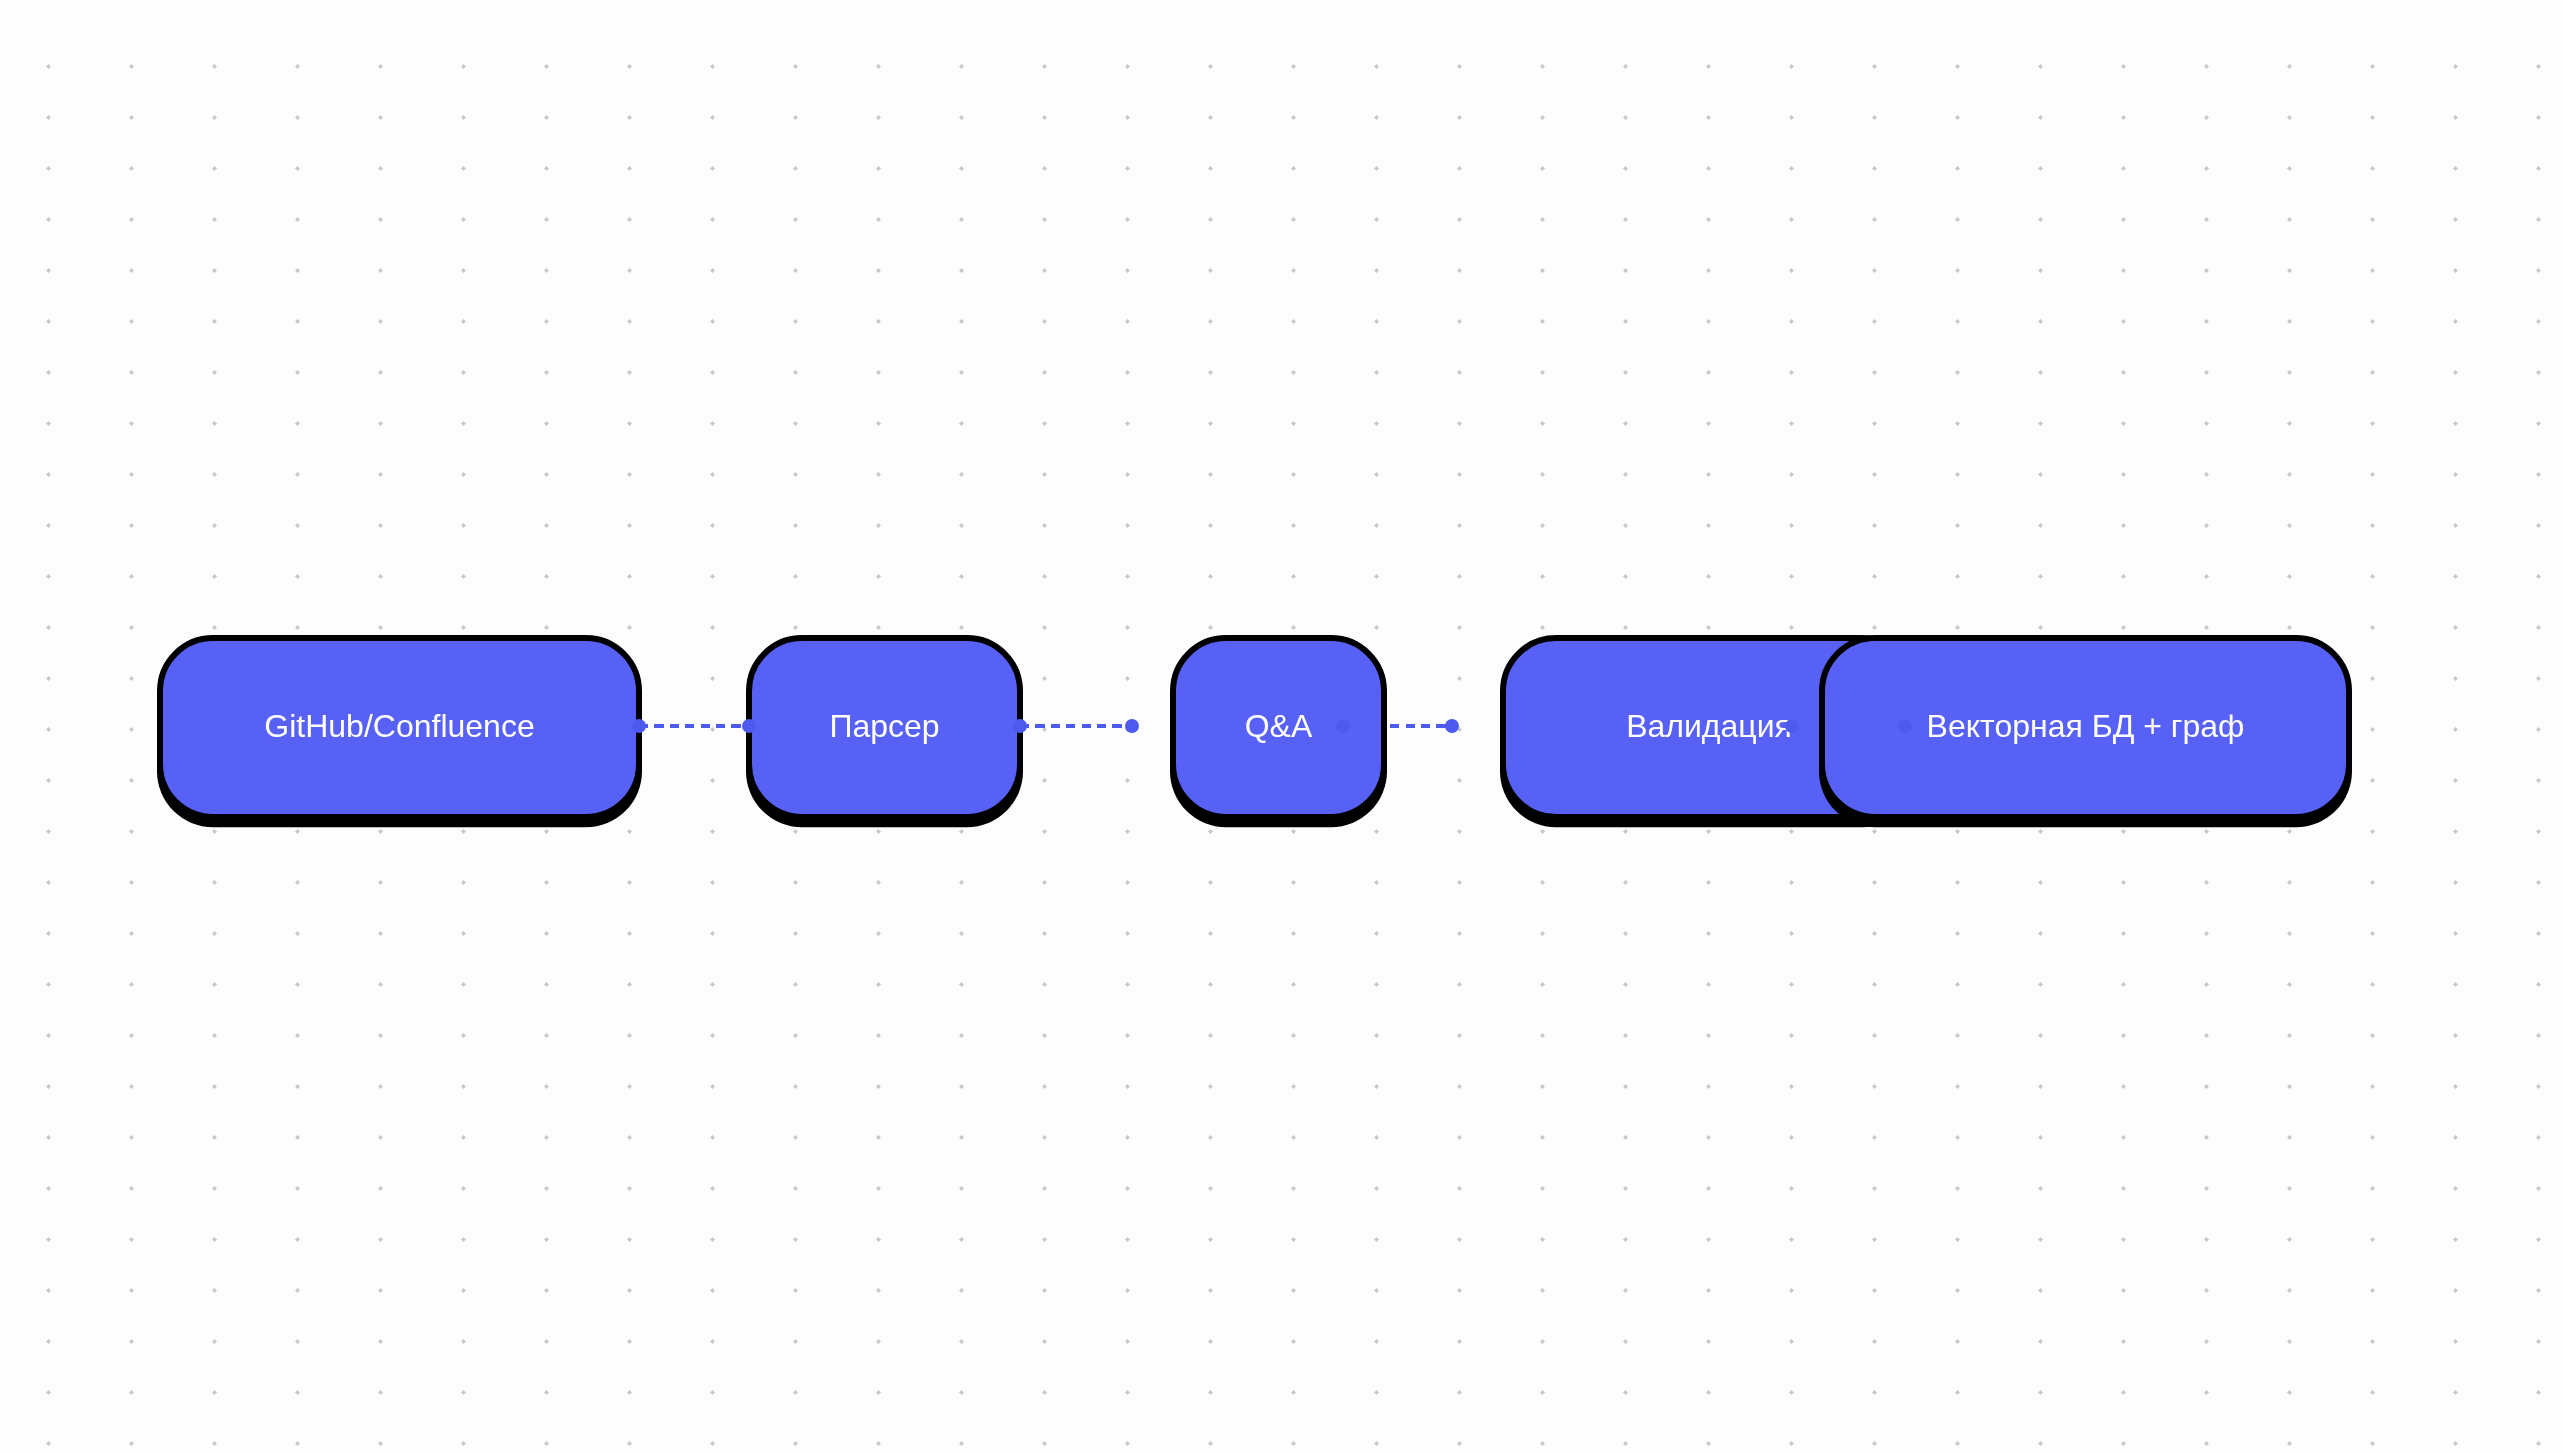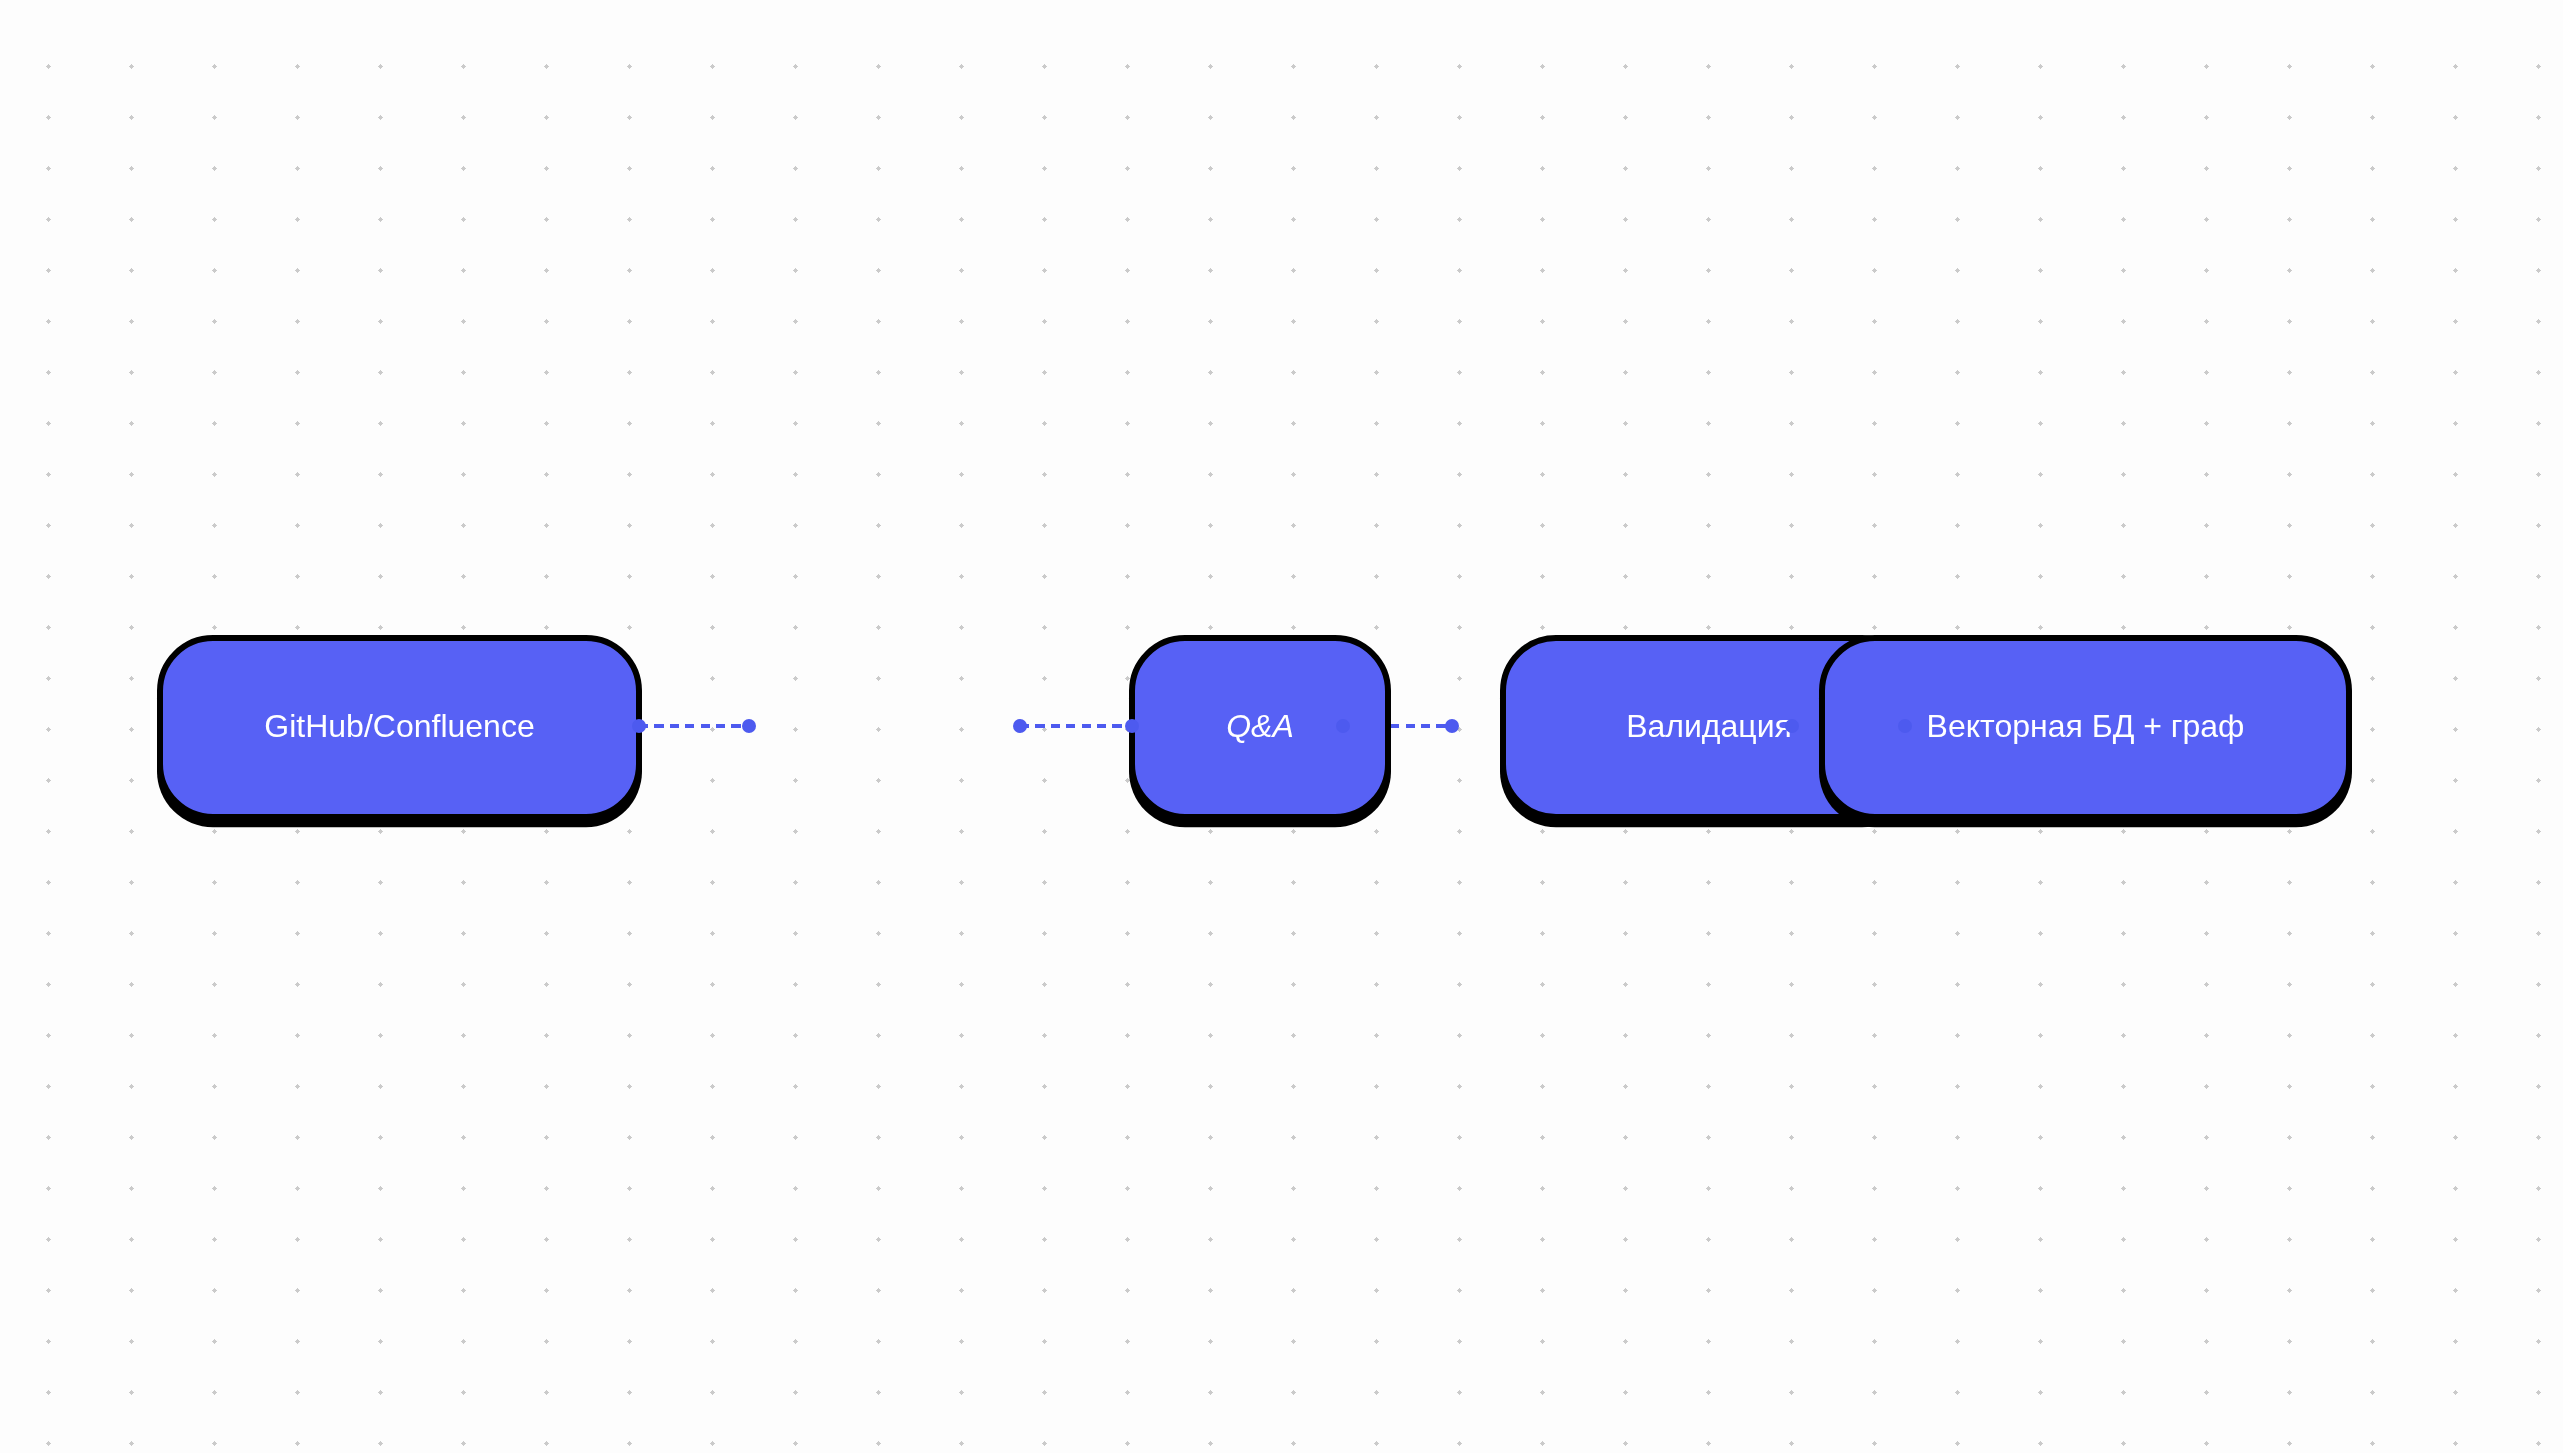--- a/index.html
+++ b/index.html
@@ -66,21 +66,24 @@
   <div class="grid"></div>
 
   <div class="edge" style="left:639px; width:110px;"></div>
   <div class="edge" style="left:1020px; width:112px;"></div>
   <div class="edge" style="left:1344px; width:109px;"></div>
   <div class="edge" style="left:1792px; width:113px;"></div>
 
   <div class="node" style="left:157px; width:485px;">
     <span class="node-label">GitHub/Confluence</span>
   </div>
-  <div class="node" style="left:1129px; width:262px;font-style:italic;">
+  <div class="node" style="left:746px; width:277px;">
+    <span class="node-label">Парсер</span>
+  </div>
+  <div class="node" style="left:1170px; width:217px;">
     <span class="node-label">Q&amp;A</span>
   </div>
   <div class="node" style="left:1500px; width:418px;">
     <span class="node-label">Валидация</span>
   </div>
   <div class="node" style="left:1819px; width:533px;">
     <span class="node-label">Векторная БД + граф</span>
   </div>
 
   <div class="port" style="left:632px;"></div>

